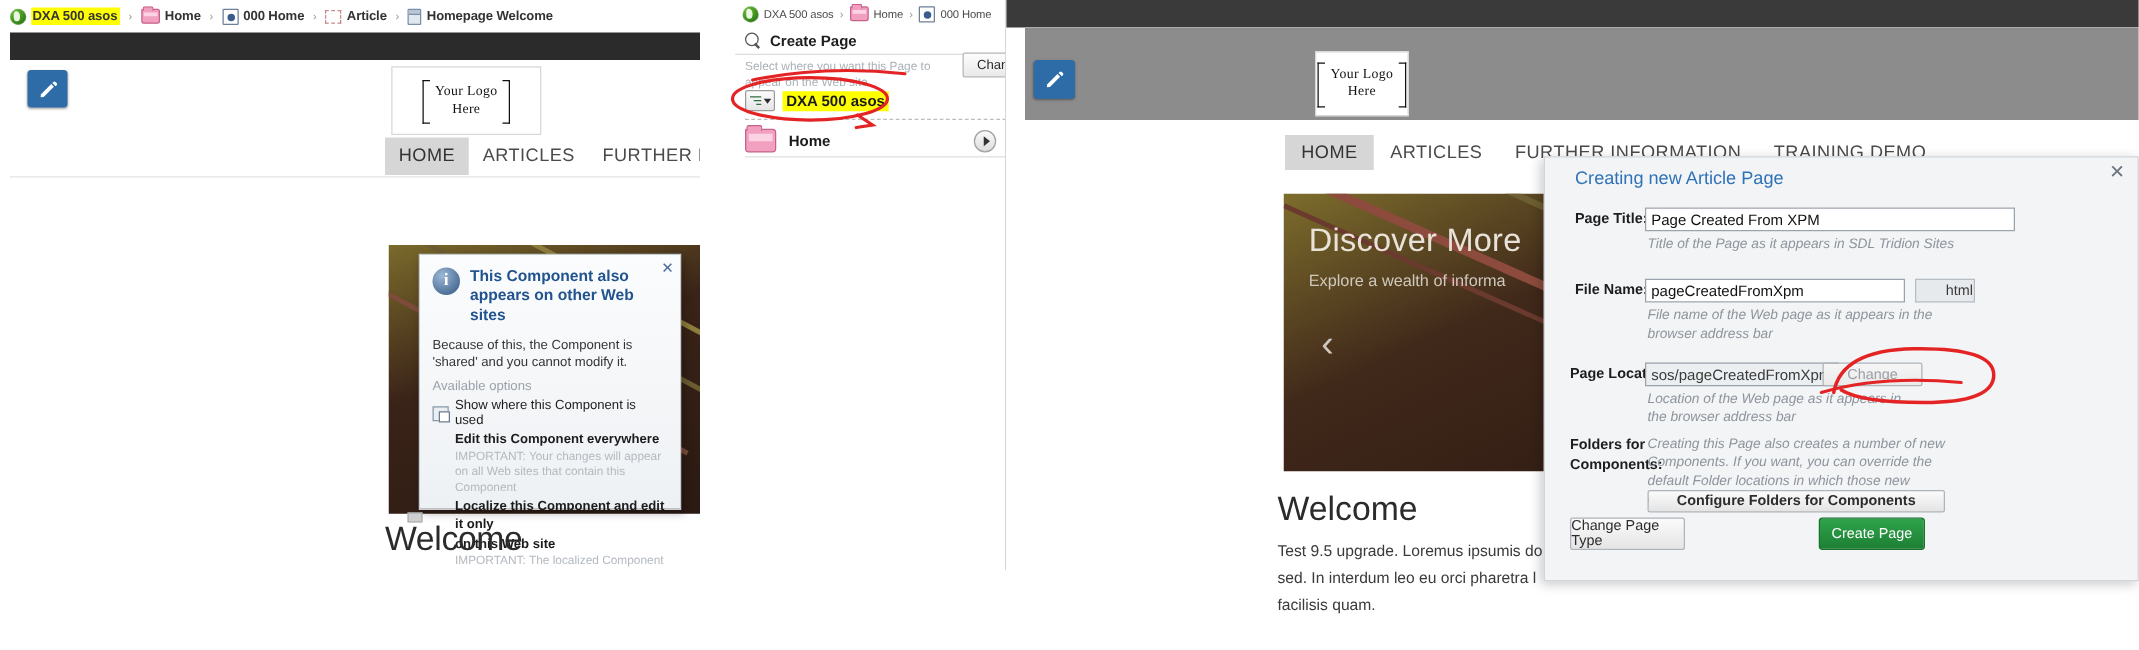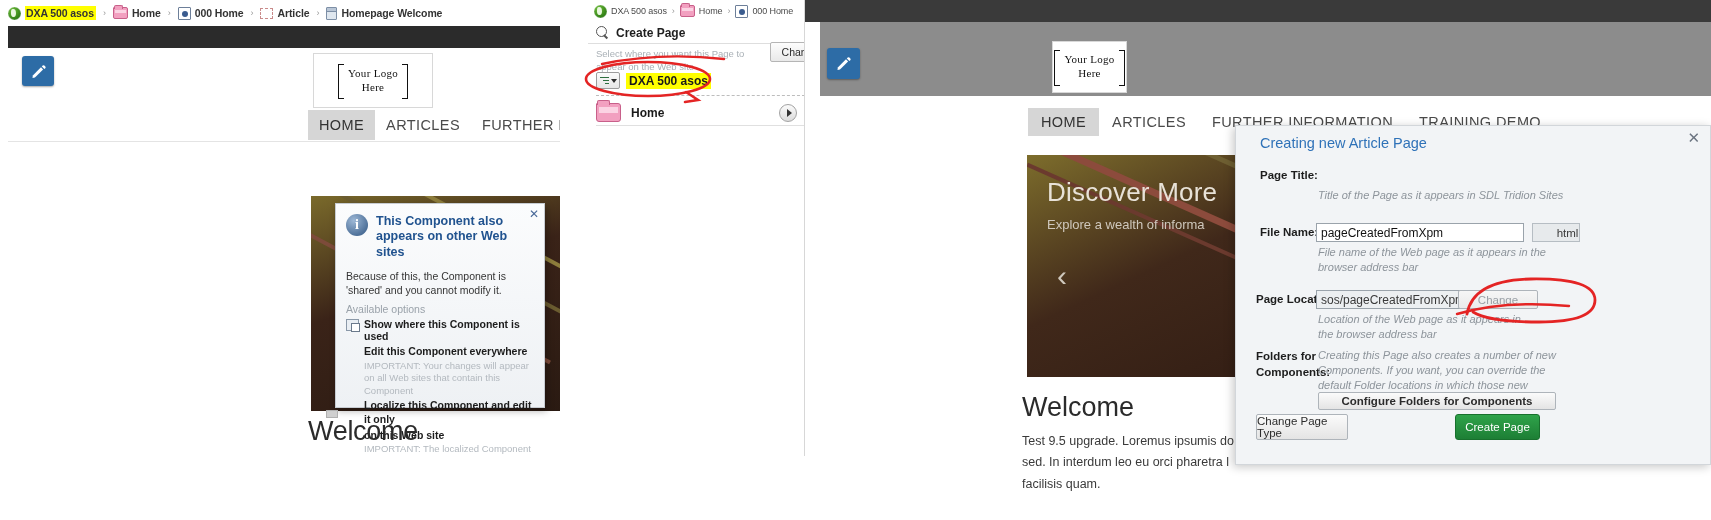--- a/index.html
+++ b/index.html
@@ -122,21 +122,21 @@
   .popup-head { display:flex; gap:8px; padding:10px 10px 4px 10px; }
   .info-dot {
     width:22px;height:22px;border-radius:50%;flex:none;
     background:radial-gradient(circle at 35% 30%, #9db8d6, #4a6d96 75%);
     color:#fff; font-weight:bold; font-size:14px; font-family:"Liberation Serif", serif;
     display:flex;align-items:center;justify-content:center;
   }
   .popup-title { color:#21538f; font-weight:bold; font-size:12.5px; line-height:1.22; }
   .popup-p { padding:0 10px; font-size:10.5px; color:#353535; line-height:1.35; margin-top:5px; }
   .popup-sub { padding:6px 10px 2px 10px; font-size:10.5px; color:#9aa2aa; }
-  .popup-opt { padding:1px 10px; font-size:10.5px; font-weight:bold; color:#1c1c1c; display:flex; gap:5px; align-items:flex-start;}
+  .popup-opt { padding:1px 10px; font-size:10.5px; font-weight:normal; color:#1c1c1c; display:flex; gap:5px; align-items:center;}
   .popup-opt2 { padding:2px 10px 0 28px; font-size:10.5px; font-weight:bold; color:#1c1c1c; line-height:1.3;}
   .popup-note { padding:1px 10px 0 28px; font-size:9.5px; color:#b3b9bf; line-height:1.32; }
   .ic-show { width:13px;height:12px;background:#e9eef3;border:1px solid #8a98a8; position:relative; flex:none; margin-top:1px;}
   .ic-show:after{content:"";position:absolute;right:-2px;bottom:-2px;width:7px;height:7px;border:1px solid #6b7a8c;background:#fff;}
 
   .wel-wrap { position:absolute; left:300px; top:368px; width:260px; }
   .wel-h { font-size:27px; color:#2b2b2b; font-weight:normal; letter-spacing:-.3px; font-family:"Liberation Sans", sans-serif;}
   .wel-p { font-size:12.5px; color:#3a3a3a; line-height:1.55; margin-top:8px; }
   .drag-tab { position:absolute; left:318px; top:362px; width:12px; height:8px; background:#cfcfcf; border:1px solid #b0b0b0; }
 
@@ -459,20 +459,21 @@
   <div class="r-wel-p">Test 9.5 upgrade. Loremus ipsumis do</div>
   <div class="r-wel-p" style="margin-top:2px">sed. In interdum leo eu orci pharetra l</div>
   <div class="r-wel-p" style="margin-top:2px">facilisis quam.</div>
 </div>
 
 <div class="dialog">
   <div class="dlg-close">✕</div>
   <div class="dlg-title">Creating new Article Page</div>
 
   <div class="dlg-lbl" style="left:24px; top:43px; width:90px;">Page Title:</div>
+  <div class="dlg-input" style="left:80px; top:40px; width:296px;">Page Created From XPM</div>
   <div class="dlg-hint" style="left:82px; top:62px; width:300px;">Title of the Page as it appears in SDL Tridion Sites</div>
 
   <div class="dlg-lbl" style="left:24px; top:100px; width:90px;">File Name:</div>
   <div class="dlg-input" style="left:80px; top:97px; width:208px;">pageCreatedFromXpm</div>
   <div class="dlg-ext" style="left:296px; top:97px; width:48px;padding-left:23px;">html</div>
   <div class="dlg-hint" style="left:82px; top:119px; width:270px;">File name of the Web page as it appears in the browser address bar</div>
 
   <div class="dlg-lbl" style="left:20px; top:167px; width:100px;">Page Location:</div>
   <div class="dlg-input ro" style="left:80px; top:164px; width:155px;">sos/pageCreatedFromXpm.html</div>
   <div class="dlg-btn plain disabled" style="left:222px; top:164px; width:80px; height:19px;">Change</div>

